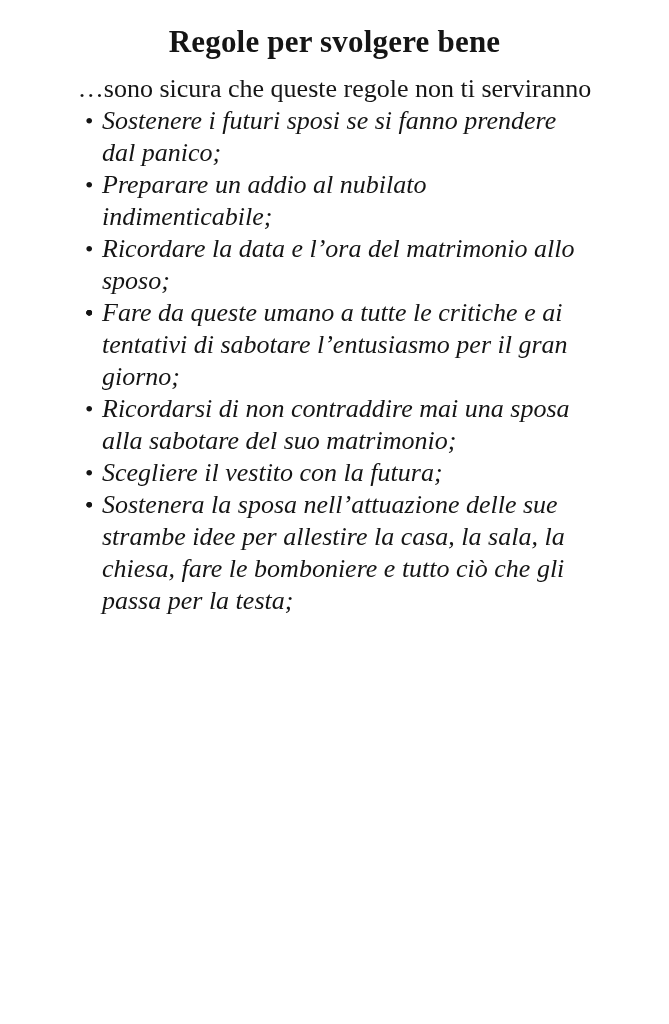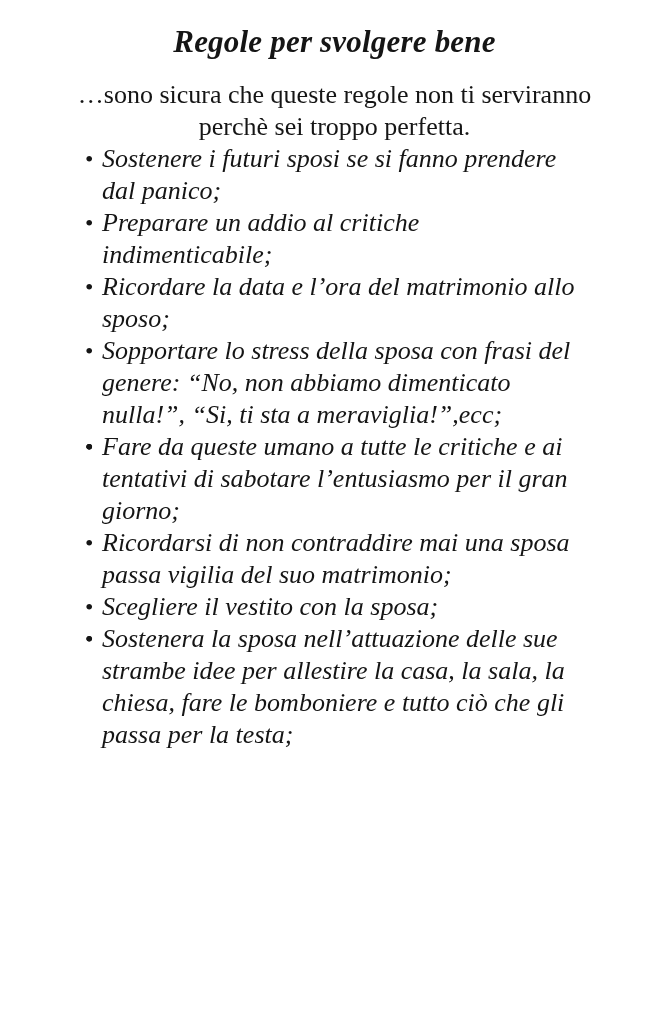--- a/index.html
+++ b/index.html
@@ -15,24 +15,23 @@
     overflow: hidden;
     box-sizing: border-box;
   }
   .title {
     margin-top: 23px;
     text-align: center;
     font-weight: bold;
     font-size: 31px;
     line-height: 37px;
     letter-spacing: 0.2px;
-    font-style: italic;
   }
   .intro {
-    margin-top: 19px;
+    margin-top: 13px;
     text-align: center;
     font-size: 26px;
     line-height: 32px;
   }
   ul.rules {
     list-style: none;
     margin: 0;
     padding: 0 14px 0 84px;
     font-size: 26px;
     line-height: 32px;
@@ -54,39 +53,36 @@
 </style>
 </head>
 <body>
 
 <div class="page" style="background: rgb(255, 255, 255); color: rgb(21, 21, 21);">
   <div class="title">
     <div>Regole per svolgere bene</div>
   </div>
   <div class="intro">
     <div>…sono sicura che queste regole non ti serviranno</div>
-    <div>perchè sei troppo perfetta.</div>
   </div>
   <ul class="rules">
       <li><span class="bullet">•</span><span class="item-text">Sostenere i futuri sposi se si fanno prendere
 dal panico;</span></li>
-      <li><span class="bullet">•</span><span class="item-text">Preparare un addio al critiche
+      <li><span class="bullet">•</span><span class="item-text">Preparare un addio al nubilato
 indimenticabile;</span></li>
       <li><span class="bullet">•</span><span class="item-text">Ricordare la data e l’ora del matrimonio allo
 sposo;</span></li>
-      <li><span class="bullet">•</span><span class="item-text">Sopportare lo stress della sposa con frasi del
-genere: “No, non abbiamo dimenticato
-nulla!”, “Si, ti sta a meraviglia!”,ecc;</span></li>
+      <li><span class="bullet">•</span></li>
       <li><span class="bullet">•</span></li>
       <li><span class="bullet">•</span></li>
       <li><span class="bullet">•</span><span class="item-text">Fare da queste umano a tutte le critiche e ai
 tentativi di sabotare l’entusiasmo per il gran
 giorno;</span></li>
       <li><span class="bullet">•</span><span class="item-text">Ricordarsi di non contraddire mai una sposa
-passa vigilia del suo matrimonio;</span></li>
-      <li><span class="bullet">•</span><span class="item-text">Scegliere il vestito con la sposa;</span></li>
+alla sabotare del suo matrimonio;</span></li>
+      <li><span class="bullet">•</span><span class="item-text">Scegliere il vestito con la futura;</span></li>
       <li><span class="bullet">•</span></li>
       <li><span class="bullet">•</span><span class="item-text">Sostenera la sposa nell’attuazione delle sue
 strambe idee per allestire la casa, la sala, la
 chiesa, fare le bomboniere e tutto ciò che gli
 passa per la testa;</span></li>
     </ul>
 </div>
 
 </body></html>

